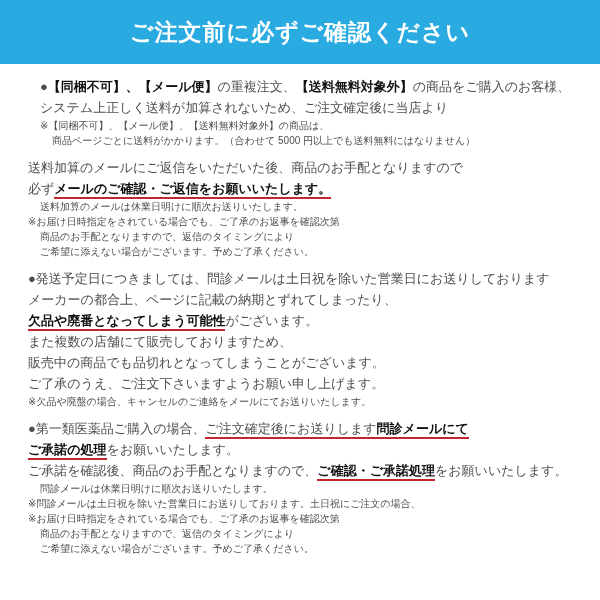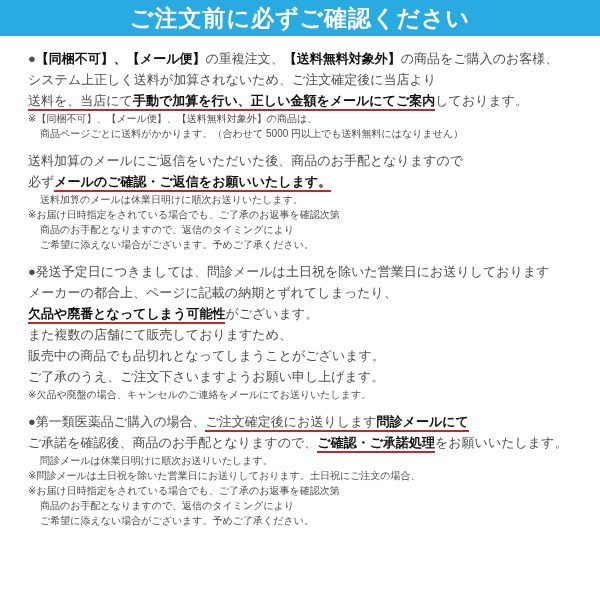--- a/index.html
+++ b/index.html
@@ -15,38 +15,38 @@
   }
   :root {
     --header-bg: #29abe2;
     --header-text: #ffffff;
     --ink: #4d4d4d;
     --ink-bold: #111111;
     --underline: #c1272d;
   }
   .header {
     width: 600px;
-    height: 36px;
+    height: 64px;
     background: var(--header-bg);
     display: flex;
     align-items: center;
     justify-content: center;
   }
   .header h1 {
     margin: 0;
     font-size: 23px;
     font-weight: bold;
     color: var(--header-text);
     letter-spacing: 1px;
   }
   #content {
     padding: 12px 8px 0 28px;
   }
   .section { margin-top: 9px; }
-  #content .section:first-child { margin-top: 0; }
+  #content .section:first-child { margin-top: 0; margin-left: 12px; }
   .line {
     font-size: 13px;
     line-height: 21px;
     white-space: nowrap;
     color: var(--ink);
   }
   .line.small {
     font-size: 10px;
     line-height: 15px;
   }
@@ -64,21 +64,20 @@
 <body style="background: rgb(255, 255, 255);">
 
 <div class="header">
   <h1>ご注文前に必ずご確認ください</h1>
 </div>
 
 <div id="content">
     <div class="section">
       <div class="line"><span class="seg">●</span><span class="seg b">【同梱不可】、【メール便】</span><span class="seg">の重複注文、</span><span class="seg b">【送料無料対象外】</span><span class="seg">の商品をご購入のお客様、</span></div>
       <div class="line"><span class="seg">システム上正しく送料が加算されないため、ご注文確定後に当店より</span></div>
-      <div class="line"><span class="seg u">送料を、当店にて</span><span class="seg b u">手動で加算を行い、正しい金額をメールにてご案内</span><span class="seg">しております。</span></div>
       <div class="line small"><span class="seg">※【同梱不可】、【メール便】、【送料無料対象外】の商品は、</span></div>
       <div class="line small indent"><span class="seg">商品ページごとに送料がかかります。（合わせて 5000 円以上でも送料無料にはなりません）</span></div>
     </div>
     <div class="section">
       <div class="line"><span class="seg">送料加算のメールにご返信をいただいた後、商品のお手配となりますので</span></div>
       <div class="line"><span class="seg">必ず</span><span class="seg b u">メールのご確認・ご返信をお願いいたします。</span></div>
       <div class="line small indent"><span class="seg">送料加算のメールは休業日明けに順次お送りいたします。</span></div>
       <div class="line small"><span class="seg">※お届け日時指定をされている場合でも、ご了承のお返事を確認次第</span></div>
       <div class="line small indent"><span class="seg">商品のお手配となりますので、返信のタイミングにより</span></div>
       <div class="line small indent"><span class="seg">ご希望に添えない場合がございます。予めご了承ください。</span></div>
@@ -87,20 +86,21 @@
       <div class="line"><span class="seg">●発送予定日につきましては、問診メールは土日祝を除いた営業日にお送りしております</span></div>
       <div class="line"><span class="seg">メーカーの都合上、ページに記載の納期とずれてしまったり、</span></div>
       <div class="line"><span class="seg b u">欠品や廃番となってしまう可能性</span><span class="seg">がございます。</span></div>
       <div class="line"><span class="seg">また複数の店舗にて販売しておりますため、</span></div>
       <div class="line"><span class="seg">販売中の商品でも品切れとなってしまうことがございます。</span></div>
       <div class="line"><span class="seg">ご了承のうえ、ご注文下さいますようお願い申し上げます。</span></div>
       <div class="line small"><span class="seg">※欠品や廃盤の場合、キャンセルのご連絡をメールにてお送りいたします。</span></div>
     </div>
     <div class="section">
       <div class="line"><span class="seg">●第一類医薬品ご購入の場合、</span><span class="seg u">ご注文確定後にお送りします</span><span class="seg b u">問診メールにて</span></div>
+      <div class="line"><span class="seg b u">ご承諾の処理</span><span class="seg">をお願いいたします。</span></div>
       <div class="line"><span class="seg">ご承諾を確認後、商品のお手配となりますので、</span><span class="seg b u">ご確認・ご承諾処理</span><span class="seg">をお願いいたします。</span></div>
       <div class="line small indent"><span class="seg">問診メールは休業日明けに順次お送りいたします。</span></div>
       <div class="line small"><span class="seg">※問診メールは土日祝を除いた営業日にお送りしております。土日祝にご注文の場合、</span></div>
       <div class="line small"><span class="seg">※お届け日時指定をされている場合でも、ご了承のお返事を確認次第</span></div>
       <div class="line small indent"><span class="seg">商品のお手配となりますので、返信のタイミングにより</span></div>
       <div class="line small indent"><span class="seg">ご希望に添えない場合がございます。予めご了承ください。</span></div>
     </div>
   </div>
 
 </body></html>

